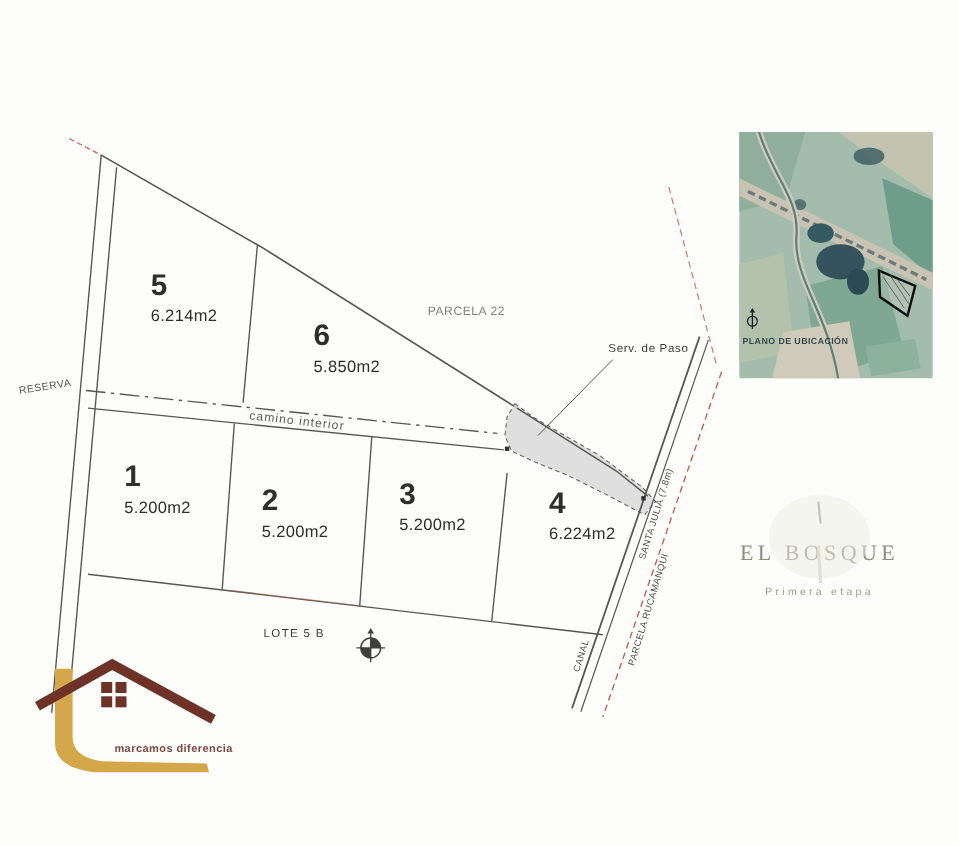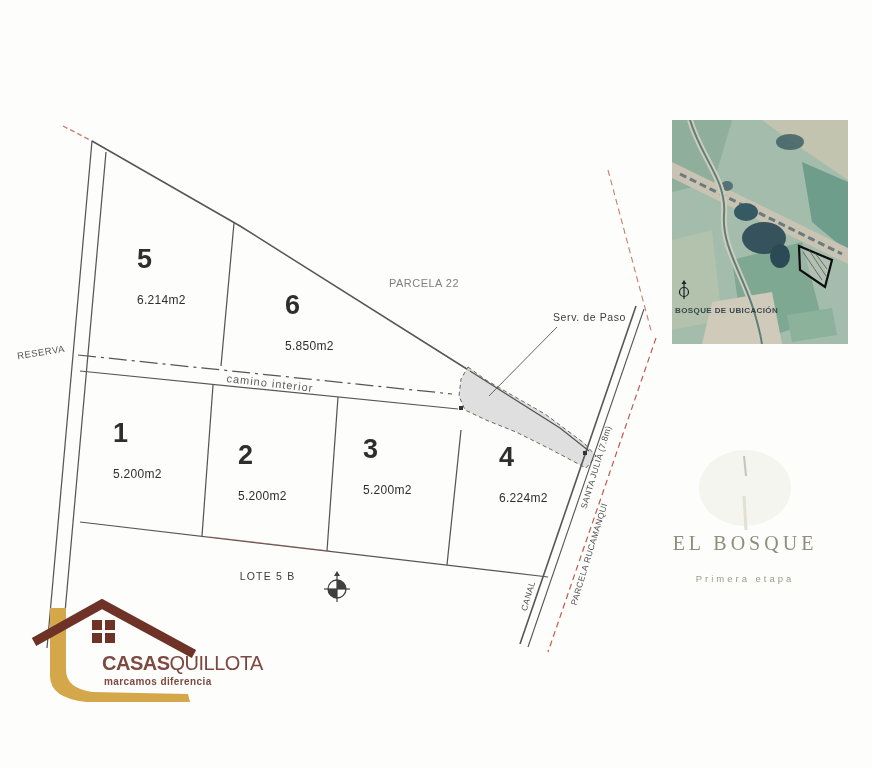--- a/index.html
+++ b/index.html
@@ -8,32 +8,32 @@
   .abs{position:absolute;}
   #plan-svg{position:absolute;left:0;top:0;filter:blur(.3px);}
   .lbl{position:absolute;transform:translate(-50%,-50%);white-space:nowrap;color:#555;
        font-size:9.5px;letter-spacing:.5px;}
   .lbl.rot-left{transform:translate(-50%,-50%) rotate(-9deg);}
   .lbl.rot-road{transform:translate(-50%,-50%) rotate(6.5deg);color:#5c5c5c;font-size:11px;letter-spacing:1px;}
   .lbl.rot-diag{transform:translate(-50%,-50%) rotate(-73deg);font-size:8.5px;color:#4f4f4f;letter-spacing:.4px;}
   .lbl.dark{color:#3c3c3c;font-size:10.5px;letter-spacing:.6px;padding-left:15px;}
   .parcel{position:absolute;color:#2e2e2e;line-height:1;}
   .parcel .num{font-size:27px;font-weight:bold;letter-spacing:1px;}
-  .parcel .area{font-size:12px;margin-top:21px;letter-spacing:.3px;}
+  .parcel .area{font-size:15px;margin-top:7px;letter-spacing:.3px;}
   
   .p1{left:113px;top:420px;} .p2{left:238px;top:442px;} .p3{left:363px;top:436px;}
   .p4{left:499px;top:444px;} .p5{left:137px;top:246px;} .p6{left:285px;top:292px;}
   
   #inset{left:672px;top:120px;width:176px;height:224px;}
   #inset-caption{position:absolute;left:3px;top:186px;font-size:8px;font-weight:bold;
        color:#20313a;letter-spacing:.4px;opacity:.85;}
   
   #elbosque{left:630px;top:430px;width:230px;height:180px;text-align:center;}
   #eb-title{font-family:"Liberation Serif", serif;font-size:20px;color:#8e8e7c;
-       letter-spacing:4px;margin-top:102px;}
+       letter-spacing:4px;margin-top:62px;}
   #eb-sub{font-size:9.5px;color:#9c9c8c;letter-spacing:3px;margin-top:18px;}
   
   #cq{left:28px;top:580px;width:235px;height:160px;}
   #cq-text{position:absolute;left:74px;top:72px;color:#7d4940;font-size:20px;letter-spacing:-.5px;}
   #cq-text .b{font-weight:bold;}
   #cq-tag{position:absolute;left:76px;top:96px;color:#7d4940;font-size:10px;font-weight:bold;letter-spacing:.4px;}
 </style>
 </head>
 <body>
 
@@ -147,21 +147,21 @@
         <line x1="143" y1="133" x2="155" y2="149"></line>
       </g>
     </g>
 
     <g transform="translate(12,172)">
       <circle r="4.5" stroke="#15222a" stroke-width="1.2" fill="none"></circle>
       <line x1="0" y1="-10" x2="0" y2="7" stroke="#15222a" stroke-width="1.2"></line>
       <path d="M-2.5,-8 L0,-12 L2.5,-8 Z" fill="#15222a"></path>
     </g>
   </svg>
-  <div id="inset-caption">BOSQUE DE UBICACIÓN</div>
+  <div id="inset-caption">PLANO DE UBICACIÓN</div>
 </div>
 
 <div id="elbosque" class="abs">
   <svg class="abs" style="left:0;top:0;" width="230" height="120" viewBox="0 0 230 120">
     <ellipse cx="115" cy="58" rx="46" ry="38" fill="#ededE4" opacity=".5"></ellipse>
     <line x1="114" y1="66" x2="116" y2="100" stroke="#e0e0d4" stroke-width="3"></line>
     <line x1="114" y1="26" x2="116" y2="46" stroke="#b9b9ac" stroke-width="2" opacity=".8"></line>
   </svg>
   <div id="eb-title">EL BOSQUE</div>
   <div id="eb-sub">Primera etapa</div>
@@ -174,17 +174,14 @@
 
     <path d="M6,62 L74,24 L166,74" stroke="#6e3227" stroke-width="9" fill="none"></path>
 
     <g fill="#6e3227">
       <rect x="64" y="40" width="10" height="10"></rect>
       <rect x="77" y="40" width="10" height="10"></rect>
       <rect x="64" y="53" width="10" height="10"></rect>
       <rect x="77" y="53" width="10" height="10"></rect>
     </g>
   </svg>
-  <div id="cq-text">
-    <span class="b">CASAS</span><span>QUILLOTA</span>
-  </div>
   <div id="cq-tag">marcamos diferencia</div>
 </div>
 
 </body></html>

